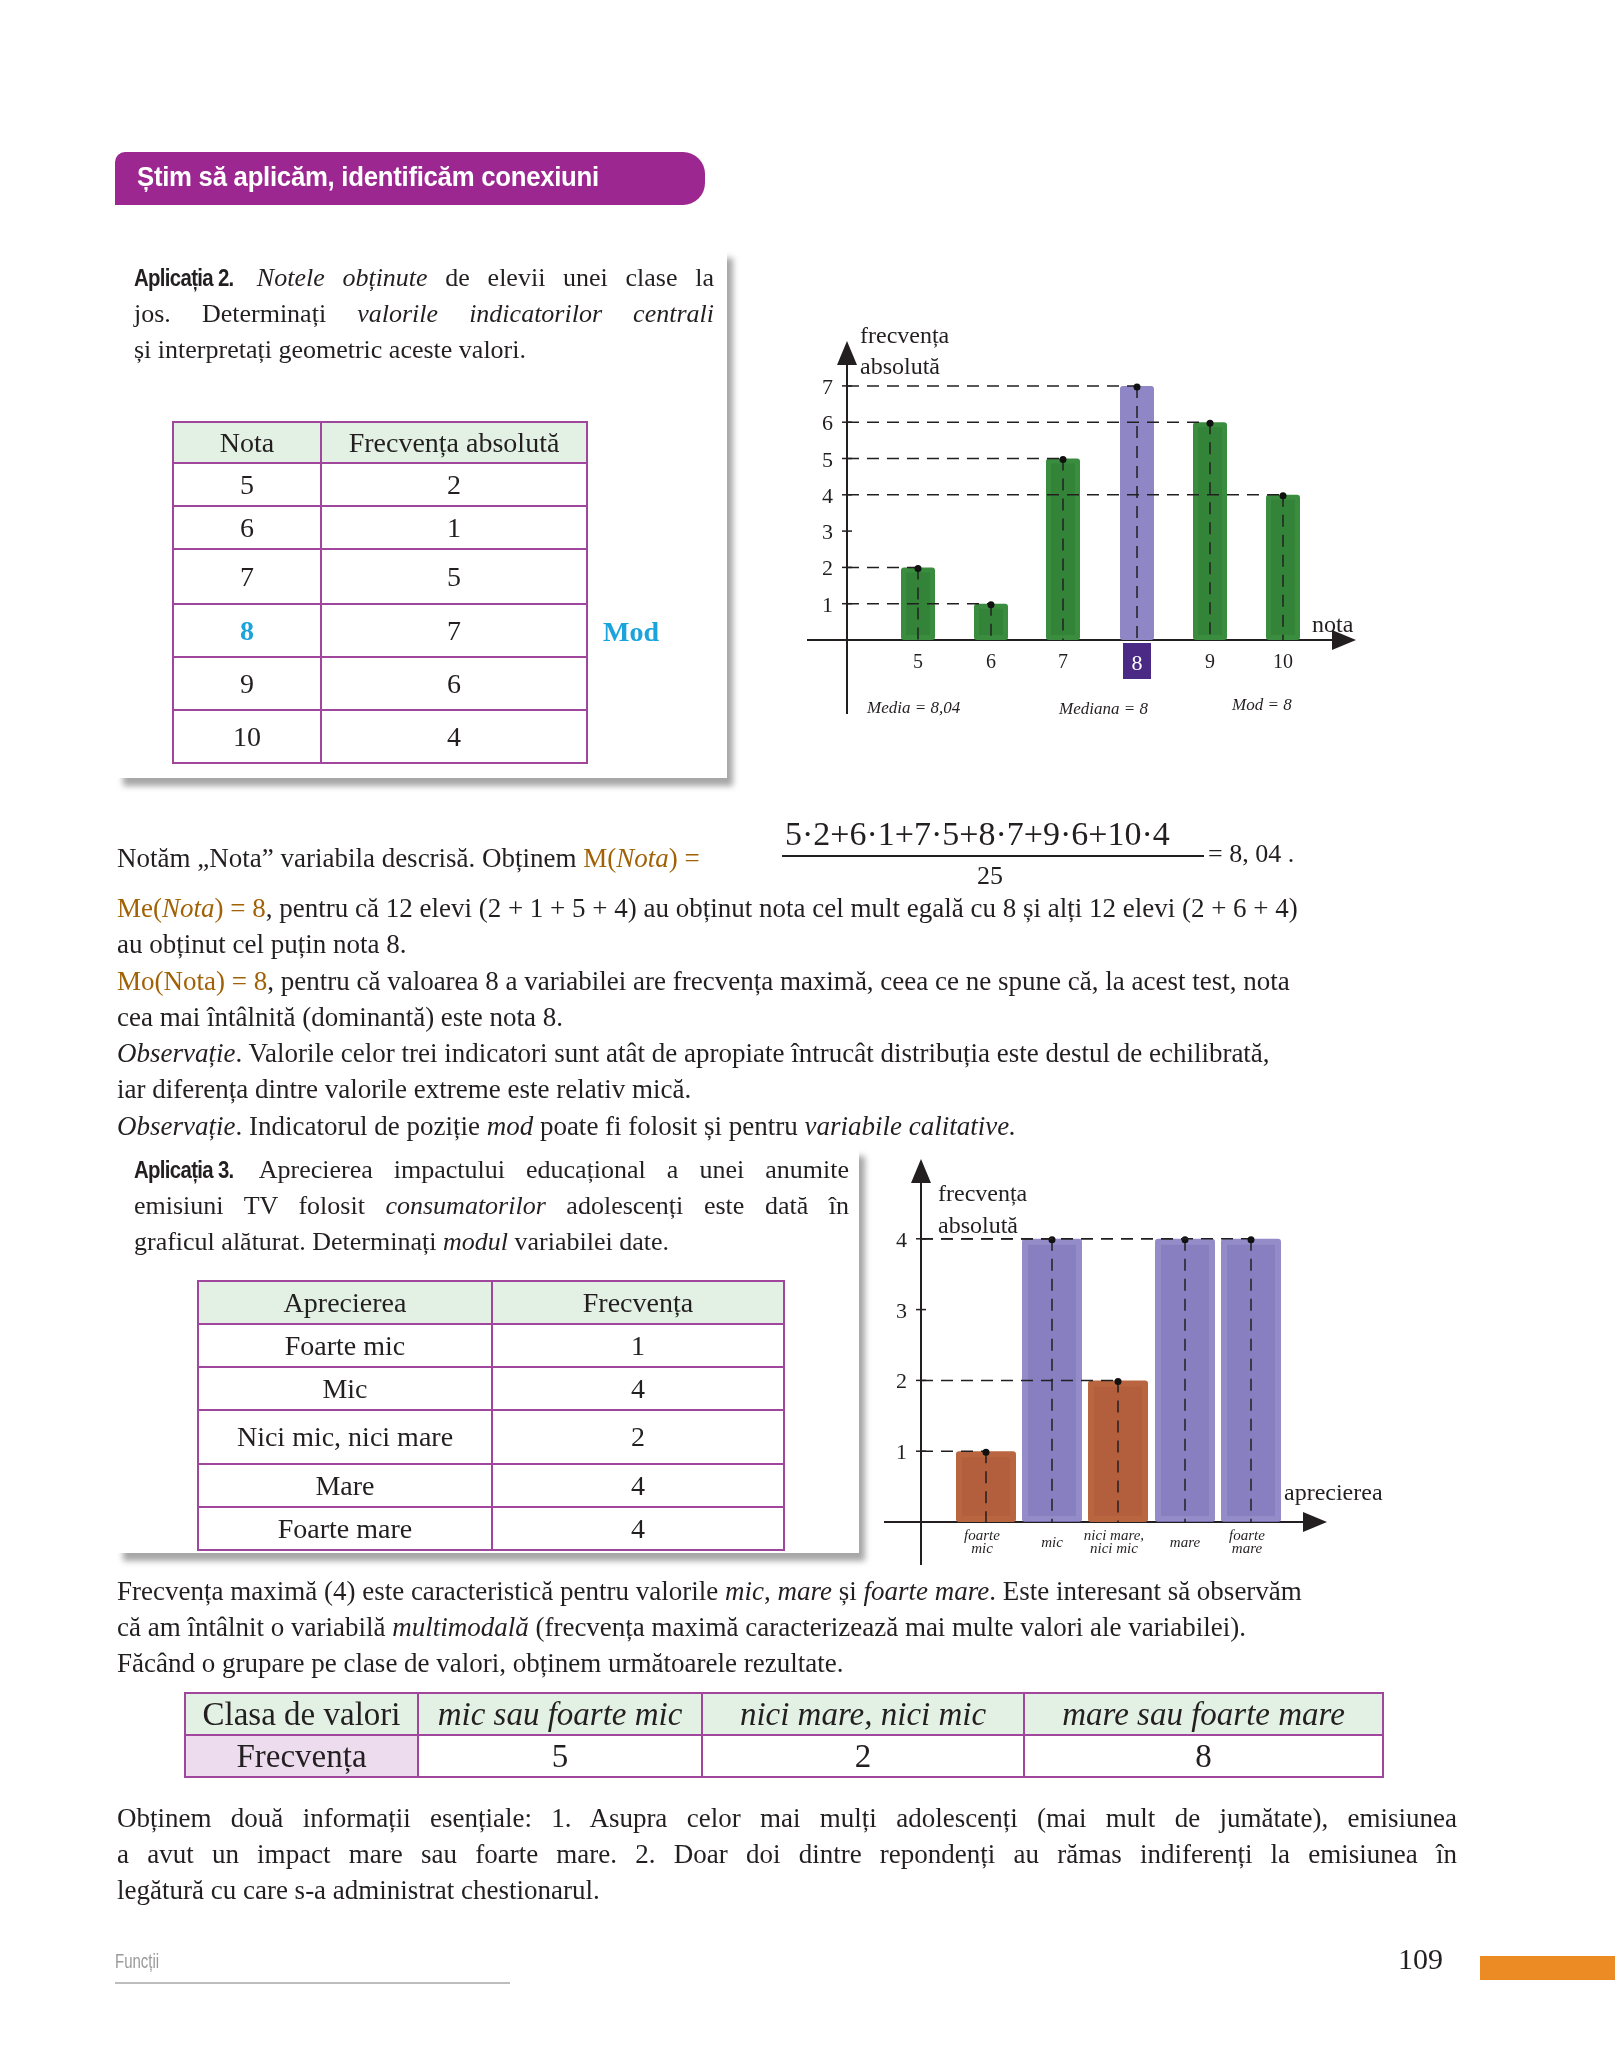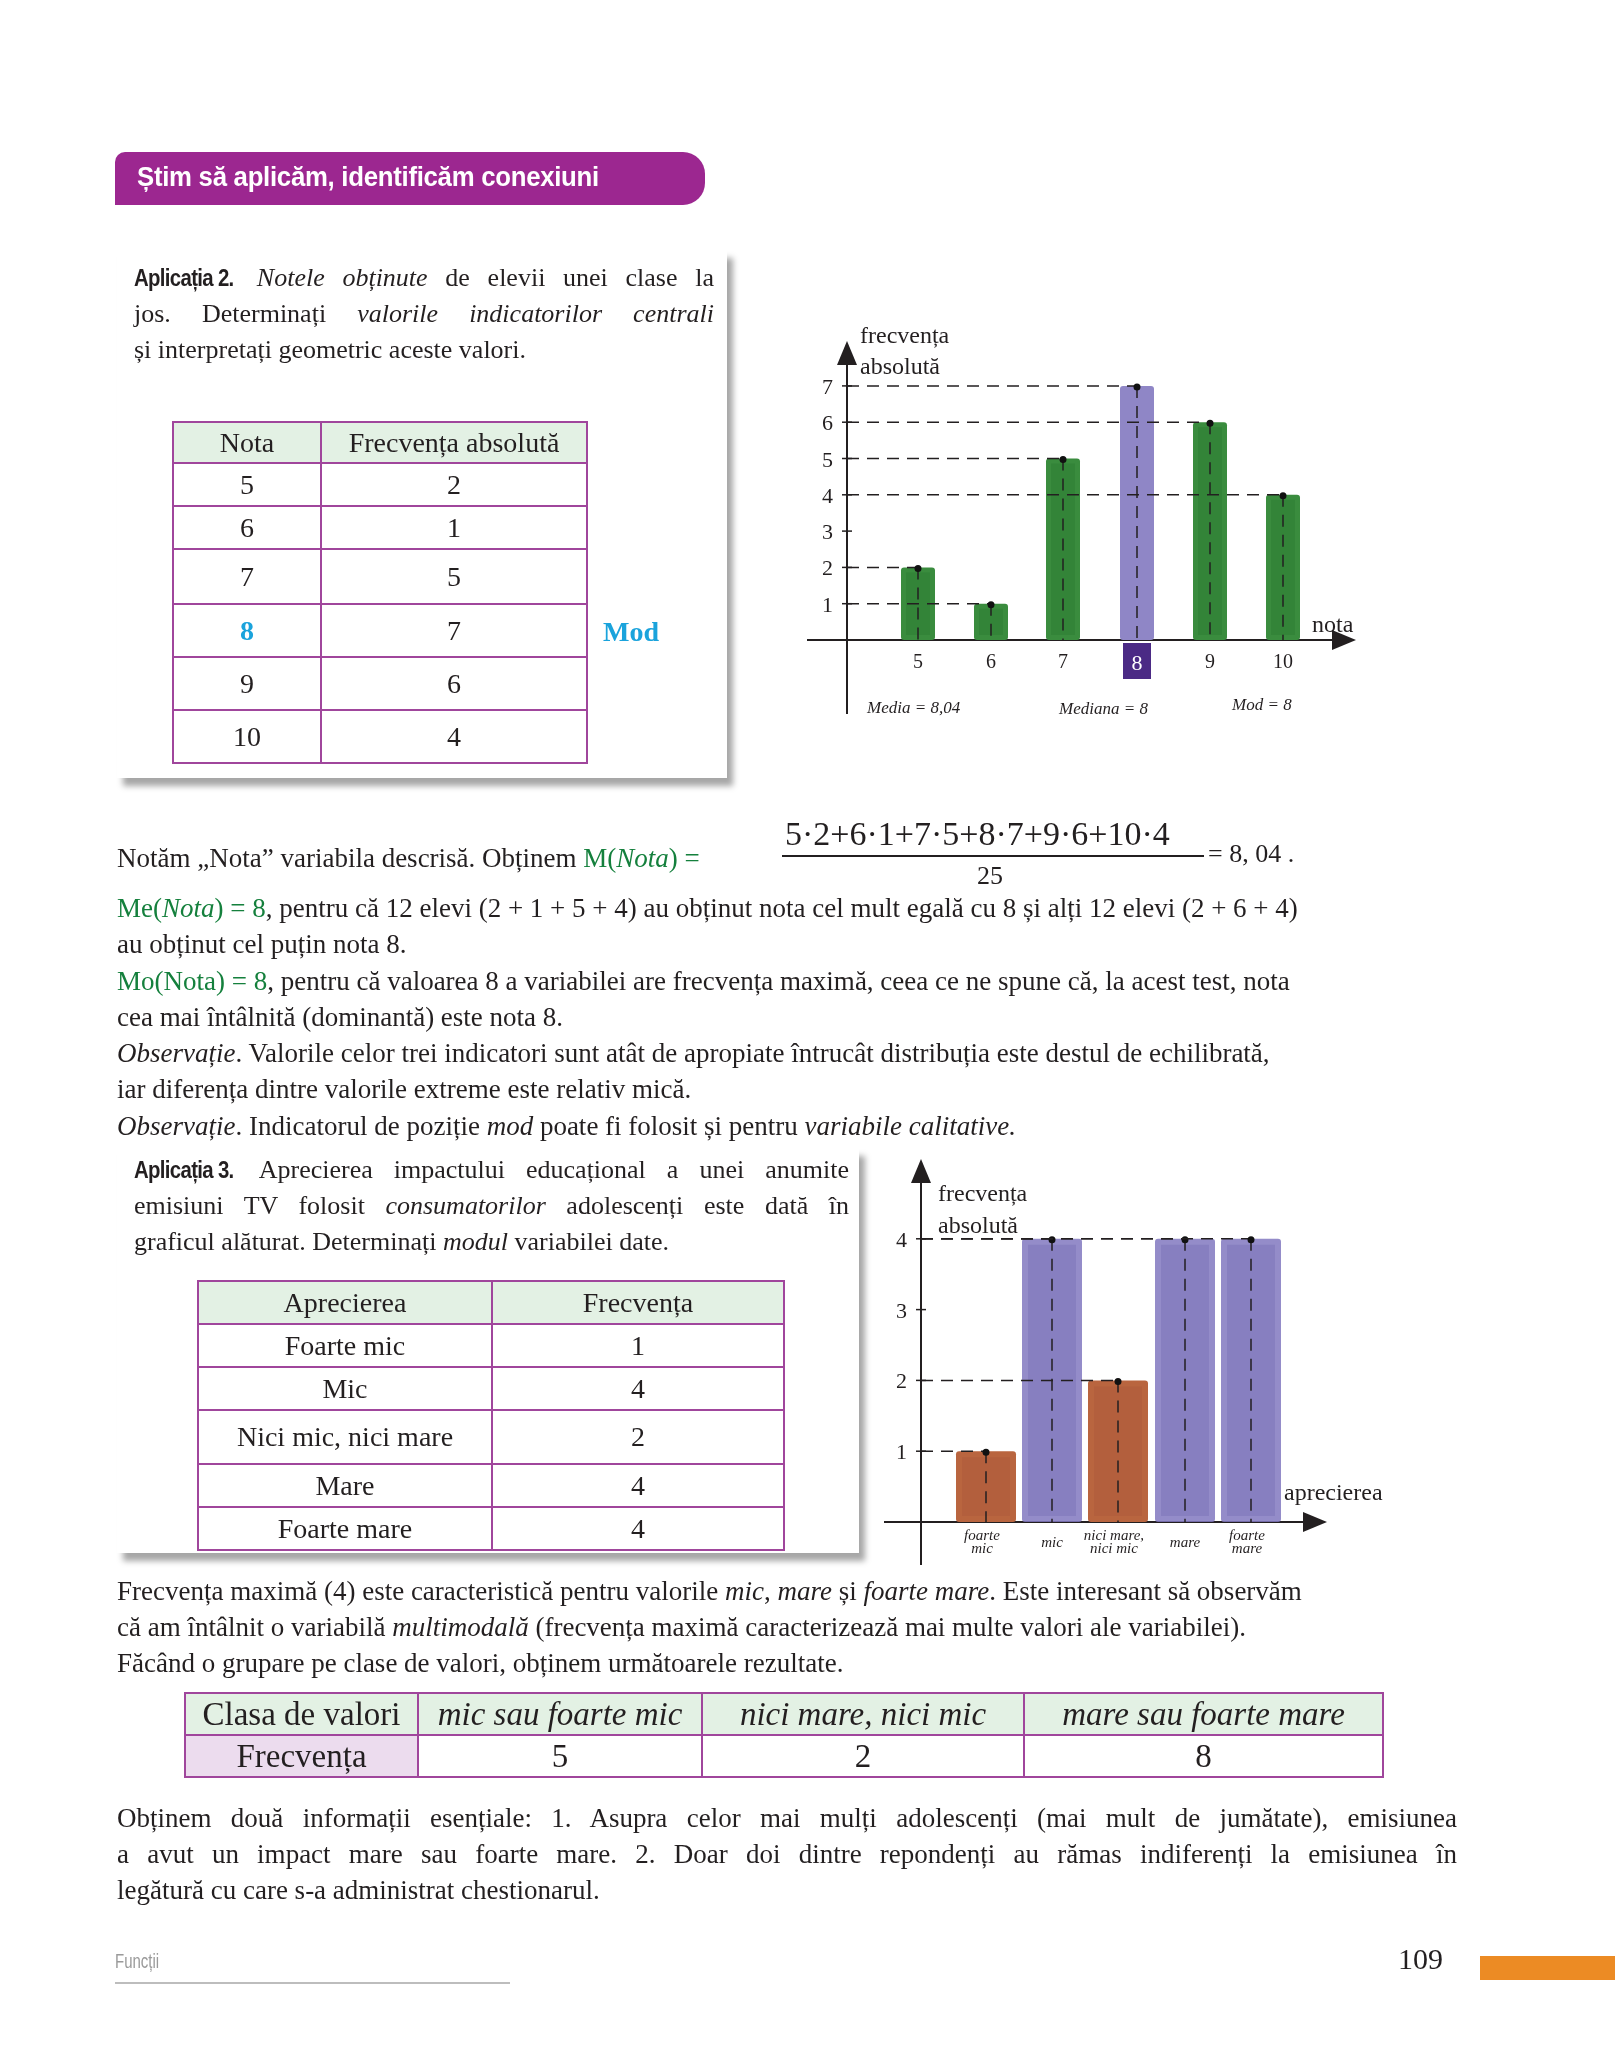--- a/index.html
+++ b/index.html
@@ -10,21 +10,21 @@
             border-radius:0 22px 22px 0; border-top-left-radius:10px; }
   .banner span { position:absolute; left:22px; top:9px; color:#fff; font-family:"Liberation Sans", sans-serif;
                  font-weight:bold; font-size:28px; letter-spacing:-0.3px; transform:scaleX(0.92); transform-origin:left center; white-space:nowrap; }
   .box { background:#fff; box-shadow:6px 8px 6px rgba(0,0,0,0.35); }
   .para { font-size:26px; line-height:36px; }
   .para b.lab { font-family:"Liberation Sans", sans-serif; font-weight:bold; font-size:24px; letter-spacing:-0.8px; display:inline-block; transform:scaleX(0.85); transform-origin:left; margin-right:-12px; }
   .just { text-align:justify; text-align-last:justify; }
   table.t { border-collapse:collapse; position:absolute; font-size:28px; }
   table.t td { border:2px solid #a0469c; text-align:center; padding:0; }
   table.t tr.hd td { background:#e3f1e4; }
-  .cyan { color:#15803d; }
+  .cyan { color:#a16207; }
   .cyanb { color:#1aa3dc; font-weight:bold; }
   .txt { font-size:27px; line-height:36px; white-space:nowrap; position:absolute; }
   .ital { font-style:italic; }
   svg text { font-family:"Liberation Serif", serif; }
   .foot-l { left:115px; top:1950px; font-family:"Liberation Sans", sans-serif; font-size:20px; color:#9a9a9a; transform:scaleX(0.75); transform-origin:left; }
   .foot-line { left:115px; top:1982px; width:395px; height:2px; background:#bdbdbd; }
   .pgnum { left:1398px; top:1942px; font-size:30px; }
   .orange { left:1480px; top:1956px; width:135px; height:24px; background:#ec8b24; }
 </style>
 </head>

